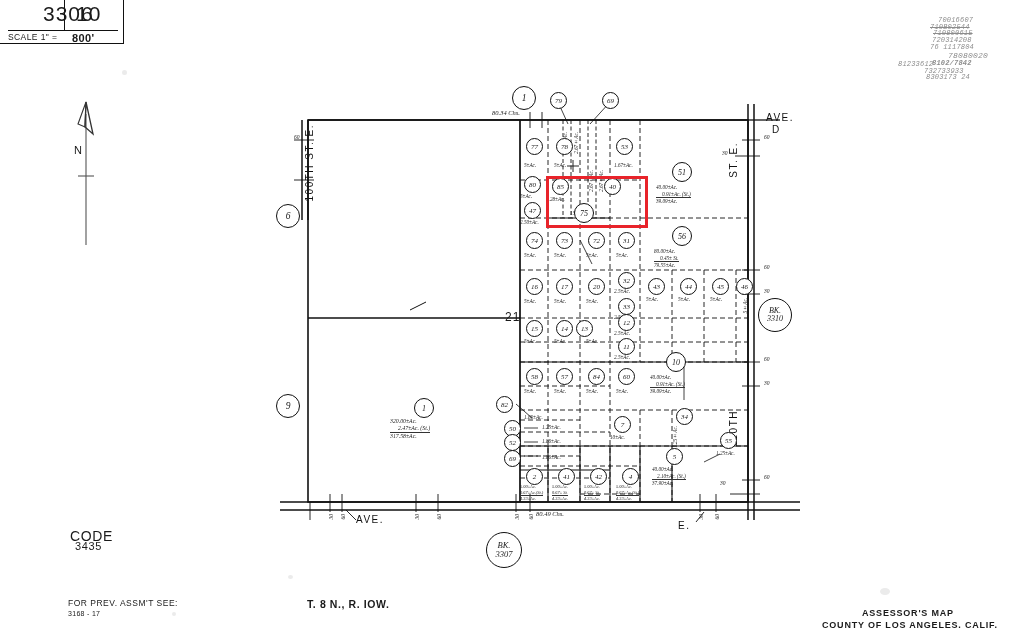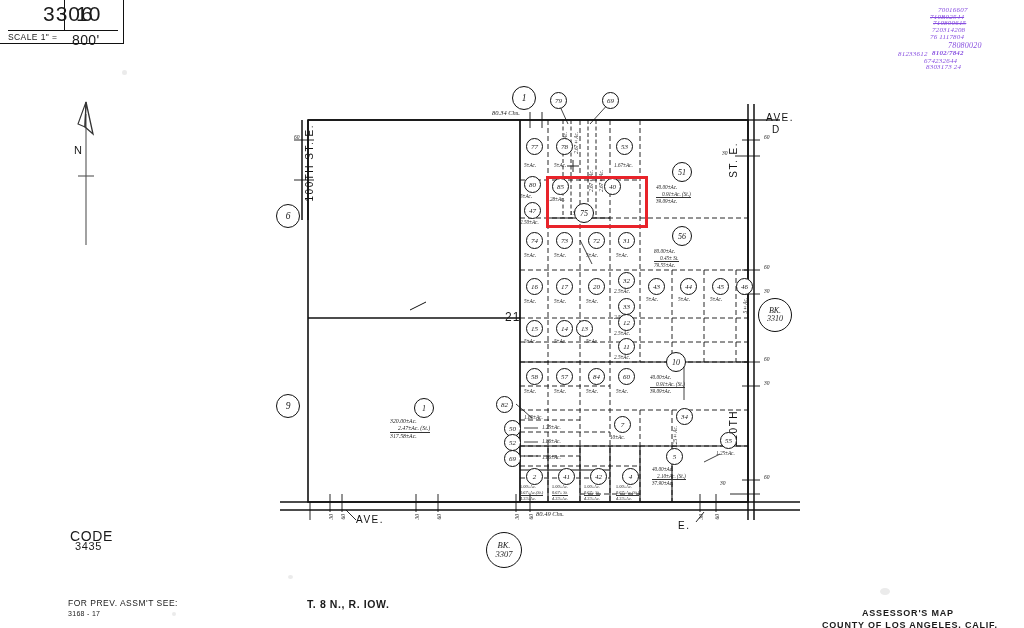--- a/index.html
+++ b/index.html
@@ -22,25 +22,25 @@
     position:absolute;left:64px;top:0;width:0;height:30px;
     border-left:1.6px solid #111;
   }
   #header-box .hb-hdiv{
     position:absolute;left:8px;top:30px;width:110px;height:0;
     border-top:1.3px solid #111;
   }
   #bk-num{left:14px;top:2px;font-size:21px;letter-spacing:1px;margin-left:29px;}
   #page-num{left:76px;top:2px;font-size:21px;letter-spacing:1px;}
   #scale-label{left:8px;top:32px;font-size:8.5px;letter-spacing:.4px;}
-  #scale-value{left:72px;top:32px;font-size:14px;letter-spacing:.4px;font-weight:normal;}
-
-  
-  #handwriting{left:890px;top:6px;width:134px;height:62px;
-    font-family:Liberation Serif, serif;color:#6d28d9;}
+  #scale-value{left:72px;top:32px;font-size:11px;letter-spacing:.4px;font-weight:bold;}
+
+  
+  #handwriting{left:890px;top:16px;width:134px;height:62px;
+    font-family:Liberation Mono, monospace;color:#737373;}
   #handwriting div{
     position:absolute;white-space:nowrap;font-size:7px;
     font-style:italic;letter-spacing:.2px;opacity:.82;
   }
   .hw-strike{text-decoration:line-through;}
 
   
   #north-arrow{left:70px;top:100px;width:40px;height:145px;}
   #na-label{left:4px;top:44px;font-size:11px;letter-spacing:1px;}
 
@@ -109,21 +109,21 @@
 
   <div class="abs" id="handwriting">
     <div style="left:48px;top:0">70016607</div>
     <div class="hw-strike" style="left:40px;top:7px">710B02544</div>
     <div class="hw-strike" style="left:43px;top:13px">710800615</div>
     <div style="left:42px;top:20px">720314208</div>
     <div style="left:40px;top:27px">76 1117804</div>
     <div style="left:58px;top:35px;font-size:8px">78080020</div>
     <div style="left:8px;top:44px">81233612</div>
     <div style="left:42px;top:43px;font-weight:bold">8102/7842</div>
-    <div style="left:34px;top:51px">674232644</div>
+    <div style="left:34px;top:51px">732733933</div>
     <div style="left:36px;top:57px">8303173 24</div>
   </div>
 
   <div class="abs" id="north-arrow">
     <svg width="40" height="145" viewBox="0 0 40 145">
       <line x1="16" y1="14" x2="16" y2="145" stroke="#555" stroke-width="1.1"></line>
       <line x1="8" y1="76" x2="24" y2="76" stroke="#555" stroke-width="1.1"></line>
       <path d="M16 2 L23 34 L15 27 Z" fill="none" stroke="#333" stroke-width="1.3"></path>
       <path d="M16 2 L8 24 L15 27 Z" fill="none" stroke="#333" stroke-width="1.1"></path>
     </svg>

